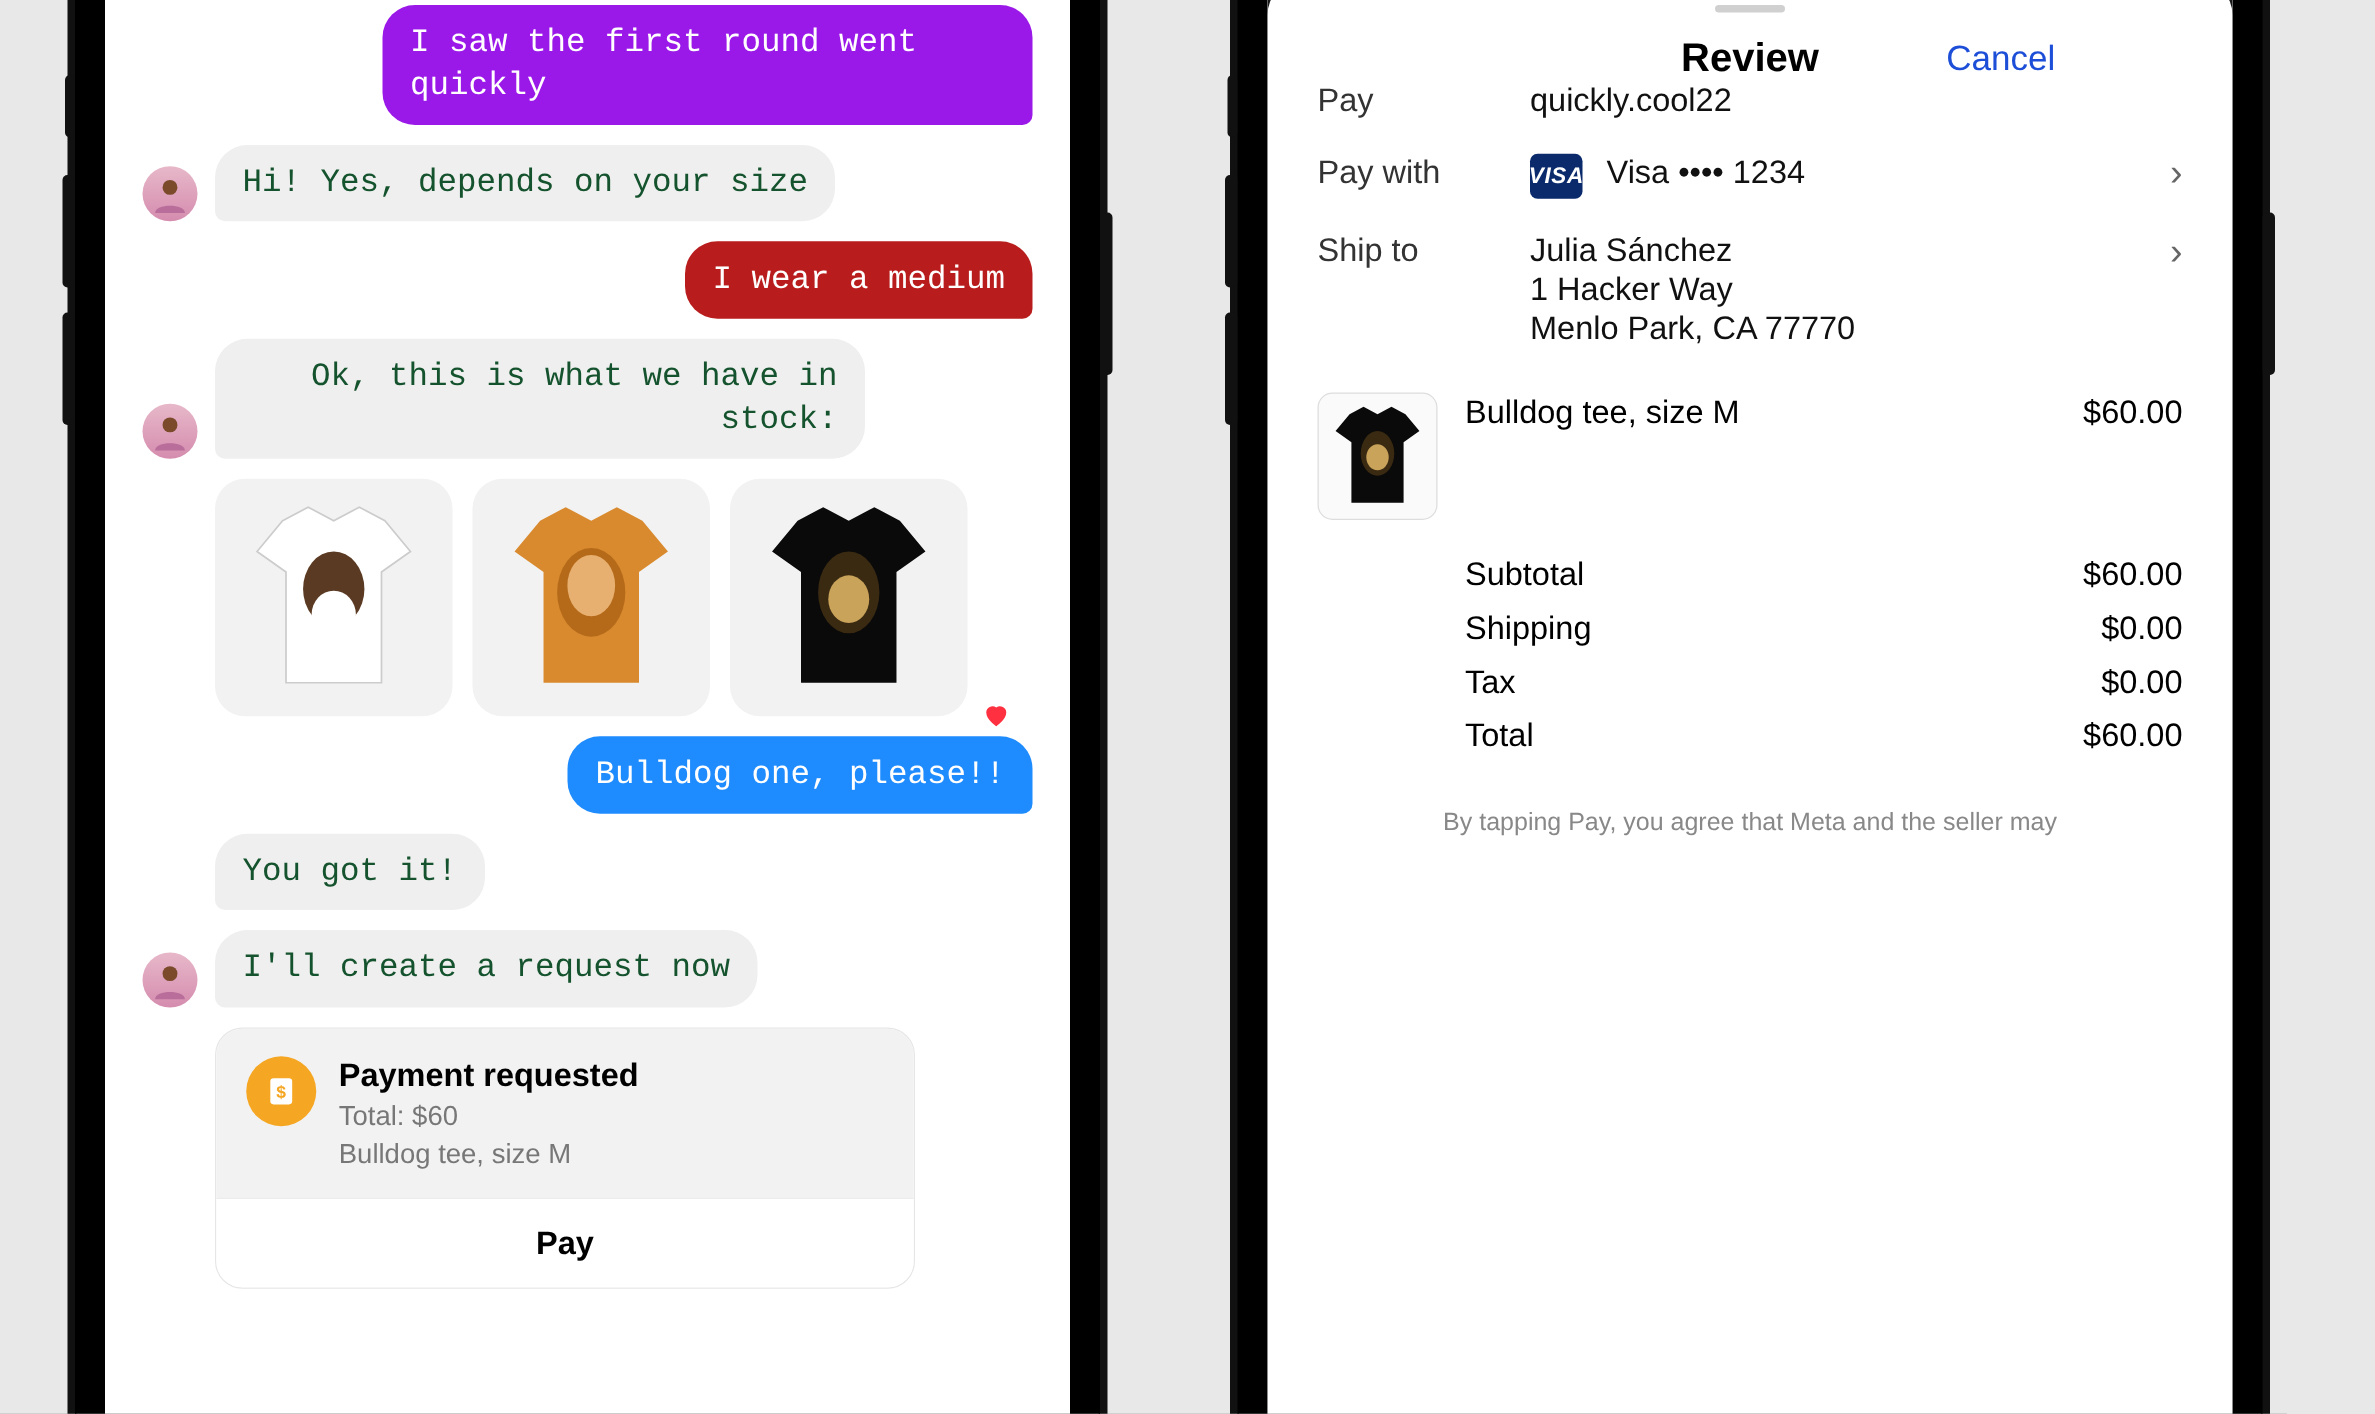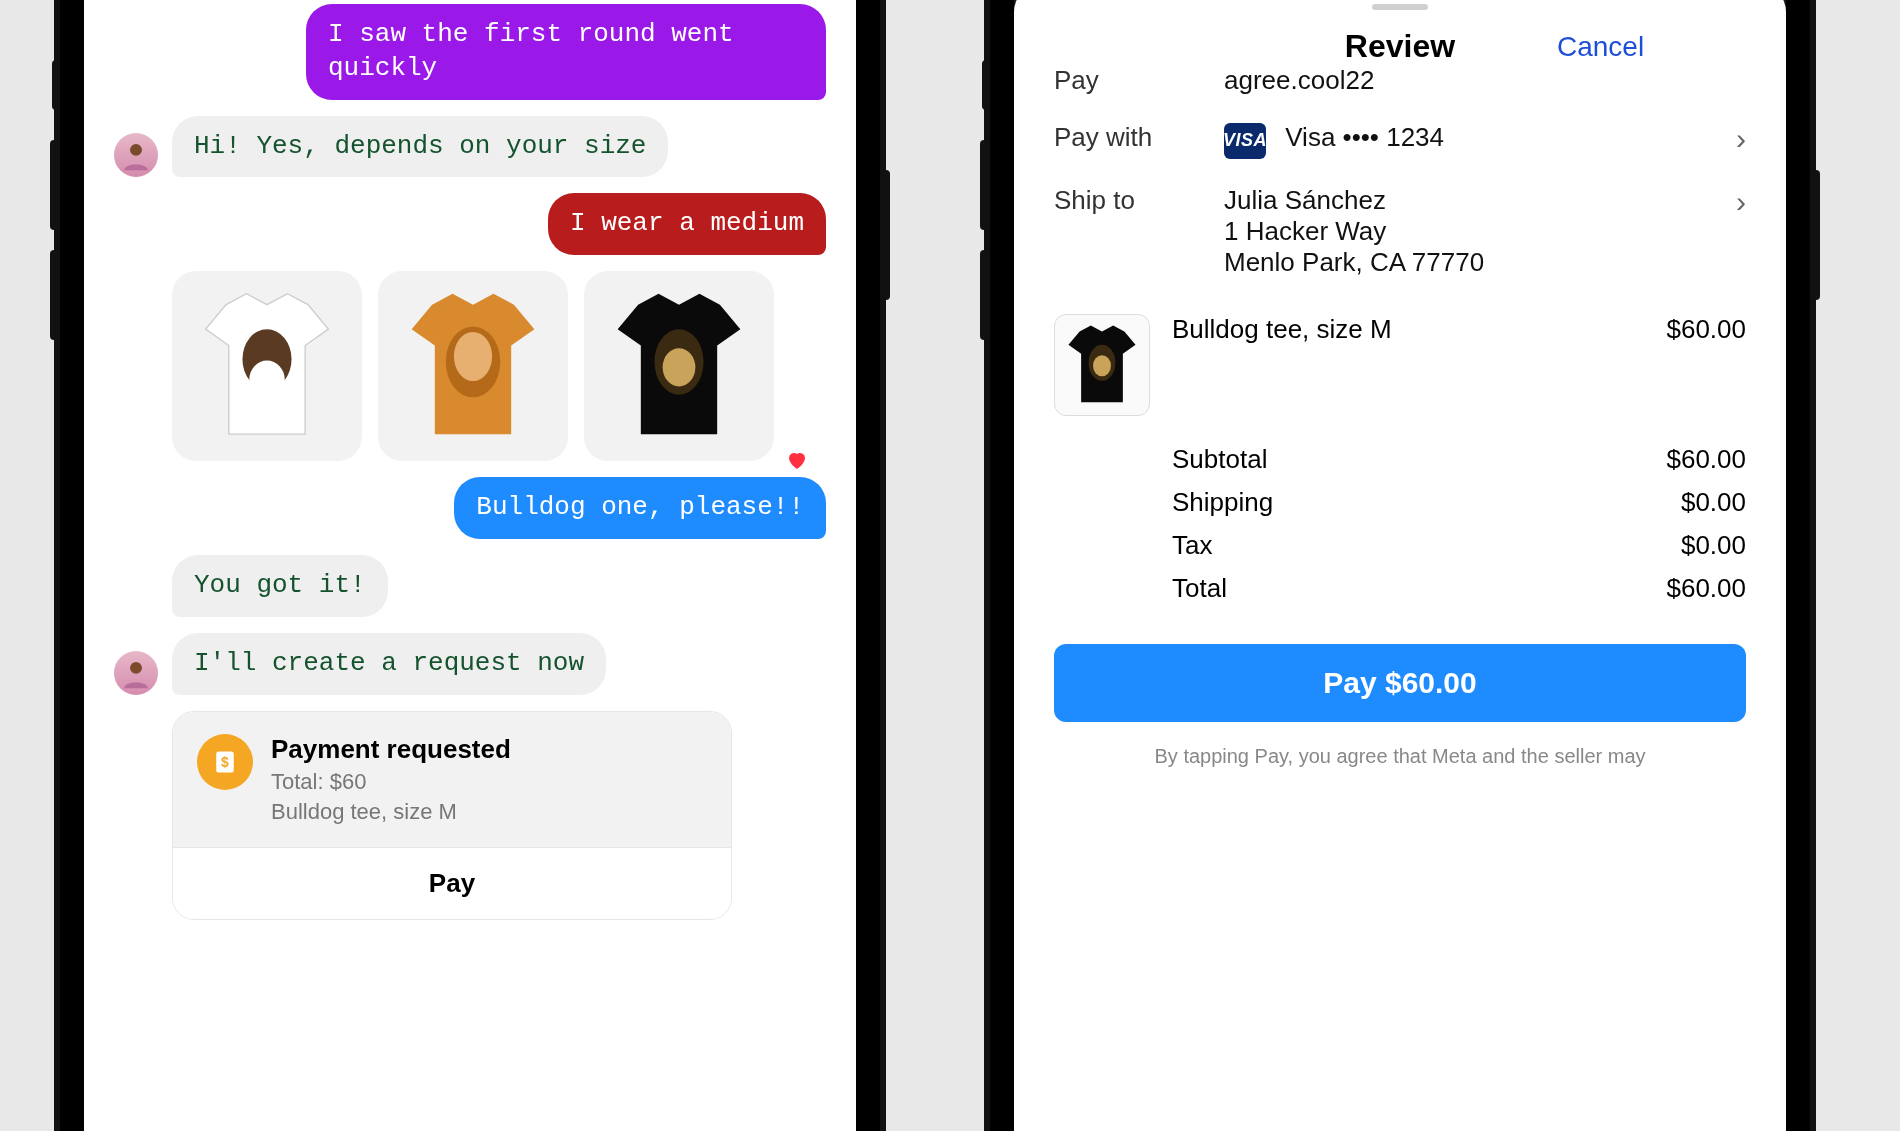--- a/index.html
+++ b/index.html
@@ -162,20 +162,29 @@
                 <path d="M6 38c0-9 28-9 28 0" fill="#b86d9a"></path>
               </svg>
           </div>
           <div class="bubble in">Hi! Yes, depends on your size</div>
         </div>
 
         <div class="row out">
           <div class="bubble out-indigo">I wear a medium</div>
         </div>
 
+        <div class="row">
+          <div class="avatar">
+            <svg viewBox="0 0 40 40">
+                <circle cx="20" cy="14" r="7" fill="#7a4a2a"></circle>
+                <path d="M6 38c0-9 28-9 28 0" fill="#b86d9a"></path>
+              </svg>
+          </div>
+          <div class="bubble in">Ok, this is what we have in stock:</div>
+        </div>
 
         <div class="products">
           <div class="product">
             <div class="tee">
               <svg viewBox="0 0 100 110">
                   <path fill="#ffffff" stroke="#ccc" d="M20 10 L35 2 L50 10 L65 2 L80 10 L95 28 L78 40 L78 105 L22 105 L22 40 L5 28 Z"></path>
                   <ellipse cx="50" cy="50" rx="18" ry="22" fill="#5a3a22"></ellipse>
                   <ellipse cx="50" cy="65" rx="13" ry="14" fill="#fff"></ellipse>
                 </svg>
             </div>
@@ -257,21 +266,21 @@
       <div class="sheet">
         <div class="grabber"></div>
         <div class="sheet-header">
           <div></div>
           <div class="sheet-title">Review</div>
           <div class="sheet-cancel">Cancel</div>
         </div>
 
         <div class="kv">
           <div class="k">Pay</div>
-          <div class="v">agree.cool22</div>
+          <div class="v">quickly.cool22</div>
           <div></div>
         </div>
 
         <div class="kv">
           <div class="k">Pay with</div>
           <div class="v">
             <span class="visa-badge">VISA</span>
             <span>Visa •••• 1234</span>
           </div>
           <div class="chev">›</div>
@@ -315,19 +324,18 @@
           <div class="line">
               <span>Tax</span>
               <span>$0.00</span>
             </div>
           <div class="line total">
               <span>Total</span>
               <span>$60.00</span>
             </div>
         </div>
 
-        <div class="pay-big">Pay $60.00</div>
         <div class="disclaimer">By tapping Pay, you agree that Meta and the seller may</div>
       </div>
     </div>
   </div>
 
 </div>
 
 </body></html>

